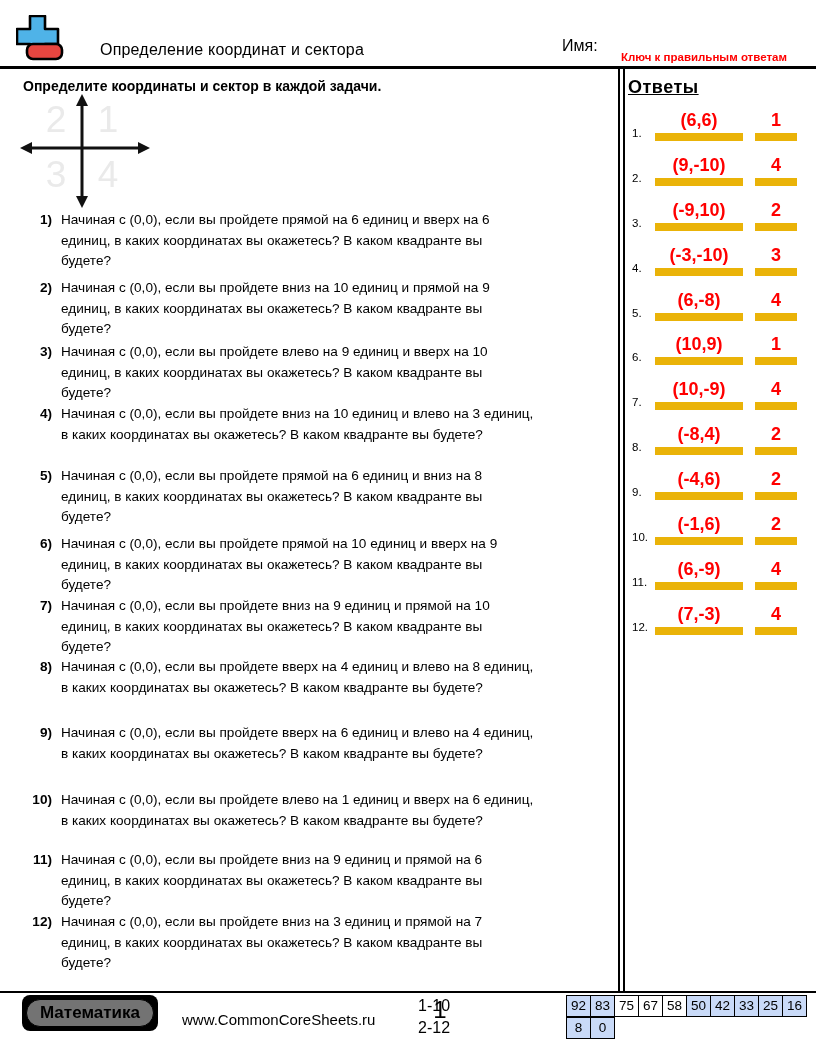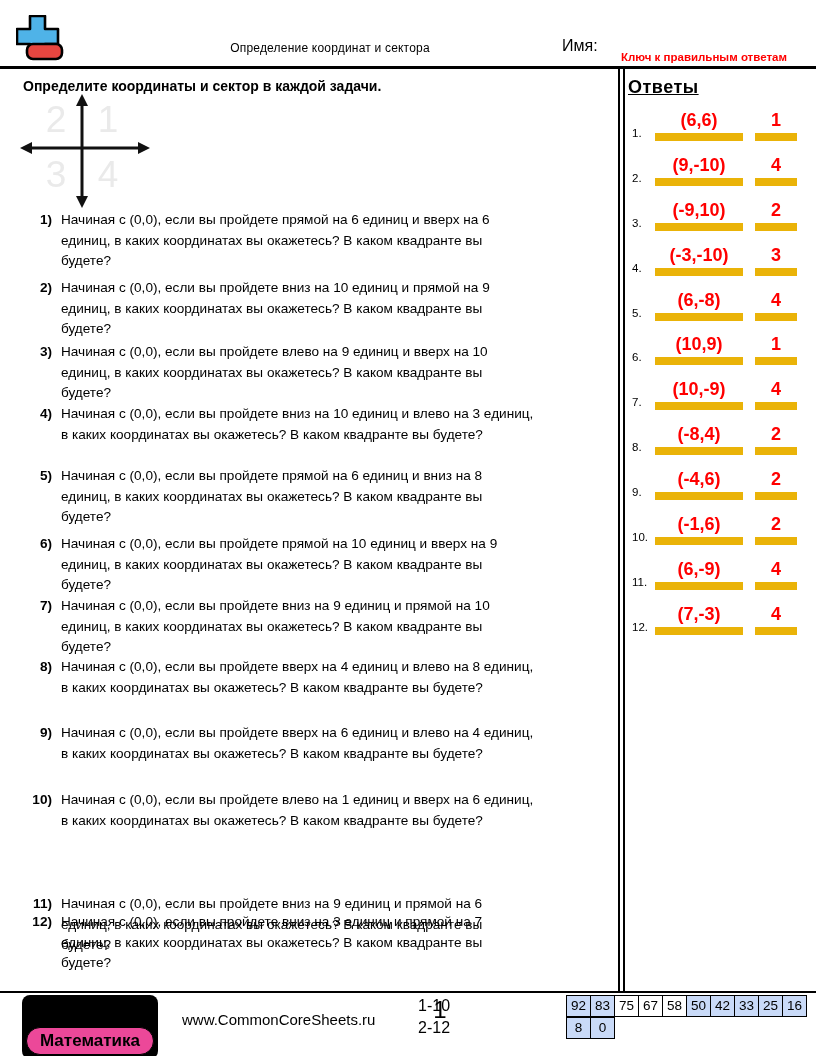--- a/index.html
+++ b/index.html
@@ -1,22 +1,22 @@
 <!DOCTYPE html>
 <html><head>
 <meta charset="utf-8">
 <style>
   html,body{margin:0;padding:0;background:#fff;}
   .page{position:relative;width:816px;height:1056px;background:#fff;overflow:hidden;
         font-family:"Liberation Sans",sans-serif;color:#000;}
 
   
   .logo{position:absolute;left:16px;top:15px;}
-  .page-title{position:absolute;left:100px;top:41px;width:460px;text-align:center;
-              font-size:12px;letter-spacing:.2px;}
+  .page-title{position:absolute;left:100px;top:41px;width:460px;
+              font-size:16px;letter-spacing:.2px;}
   .name-label{position:absolute;left:562px;top:37px;font-size:16px;}
   .key-label{position:absolute;left:621px;top:51px;font-size:11.5px;font-weight:bold;color:#ff0000;}
   .rule-top{position:absolute;left:0;top:66px;width:816px;height:3px;background:#000;}
 
   .instruction{position:absolute;left:23px;top:78px;font-size:14px;font-weight:bold;}
 
   
   .diagram{position:absolute;left:20px;top:94px;}
   .diagram text{font-family:"Liberation Sans",sans-serif;font-size:37px;fill:#eaeaea;}
 
@@ -36,22 +36,22 @@
   .answer-row{position:absolute;left:632px;height:33px;display:flex;align-items:flex-end;}
   .anum{flex:none;width:21px;font-size:11.5px;padding-bottom:2px;}
   .ablank{flex:none;border-bottom:8px solid #eab308;text-align:center;
           font-size:18px;font-weight:bold;color:#ff0000;line-height:26px;}
   .ablank.coord{width:88px;margin-left:2px;}
   .ablank.quad{width:42px;margin-left:12px;}
 
   
   .rule-bottom{position:absolute;left:0;top:991px;width:816px;height:2px;background:#000;}
   .badge{position:absolute;left:22px;top:995px;background:#000;border-radius:8px;padding:4px;}
-  .badge-pill{background:#ec4899;border-radius:999px;padding:3px 13px;border:1px solid #000;
-              font-size:17px;font-weight:bold;white-space:nowrap;margin-top:28px;}
+  .badge-pill{background:#737373;border-radius:999px;padding:3px 13px;border:1px solid #000;
+              font-size:17px;font-weight:bold;white-space:nowrap;}
   .website{position:absolute;left:182px;top:1011px;font-size:15px;}
   .page-num{position:absolute;left:380px;top:996px;width:120px;text-align:center;font-size:24px;}
   .score-row{position:absolute;left:418px;display:flex;}
   .score-row.r1{top:995px;}
   .score-row.r2{top:1017px;}
   .score-label{flex:none;width:145px;text-align:left;padding-right:4px;
                font-size:16px;line-height:22px;}
   .score-cell{flex:none;box-sizing:border-box;width:25px;height:22px;margin-left:-1px;
               border:1px solid #000;text-align:center;font-size:13.5px;line-height:20px;background:#fff;}
   .score-cell.hl{background:#c9daf8;}
@@ -135,21 +135,21 @@
   <div class="problem" style="top:723px">
     <span class="pnum">9)</span>
     <span class="ptext">Начиная с (0,0), если вы пройдете вверх на 6 единиц и влево на 4 единиц,
 в каких координатах вы окажетесь? В каком квадранте вы будете?</span>
   </div>
   <div class="problem" style="top:790px">
     <span class="pnum">10)</span>
     <span class="ptext">Начиная с (0,0), если вы пройдете влево на 1 единиц и вверх на 6 единиц,
 в каких координатах вы окажетесь? В каком квадранте вы будете?</span>
   </div>
-  <div class="problem" style="top:894px">
+  <div class="problem" style="top:850px">
     <span class="pnum">11)</span>
     <span class="ptext">Начиная с (0,0), если вы пройдете вниз на 9 единиц и прямой на 6
 единиц, в каких координатах вы окажетесь? В каком квадранте вы
 будете?</span>
   </div>
   <div class="problem" style="top:912px">
     <span class="pnum">12)</span>
     <span class="ptext">Начиная с (0,0), если вы пройдете вниз на 3 единиц и прямой на 7
 единиц, в каких координатах вы окажетесь? В каком квадранте вы
 будете?</span>

